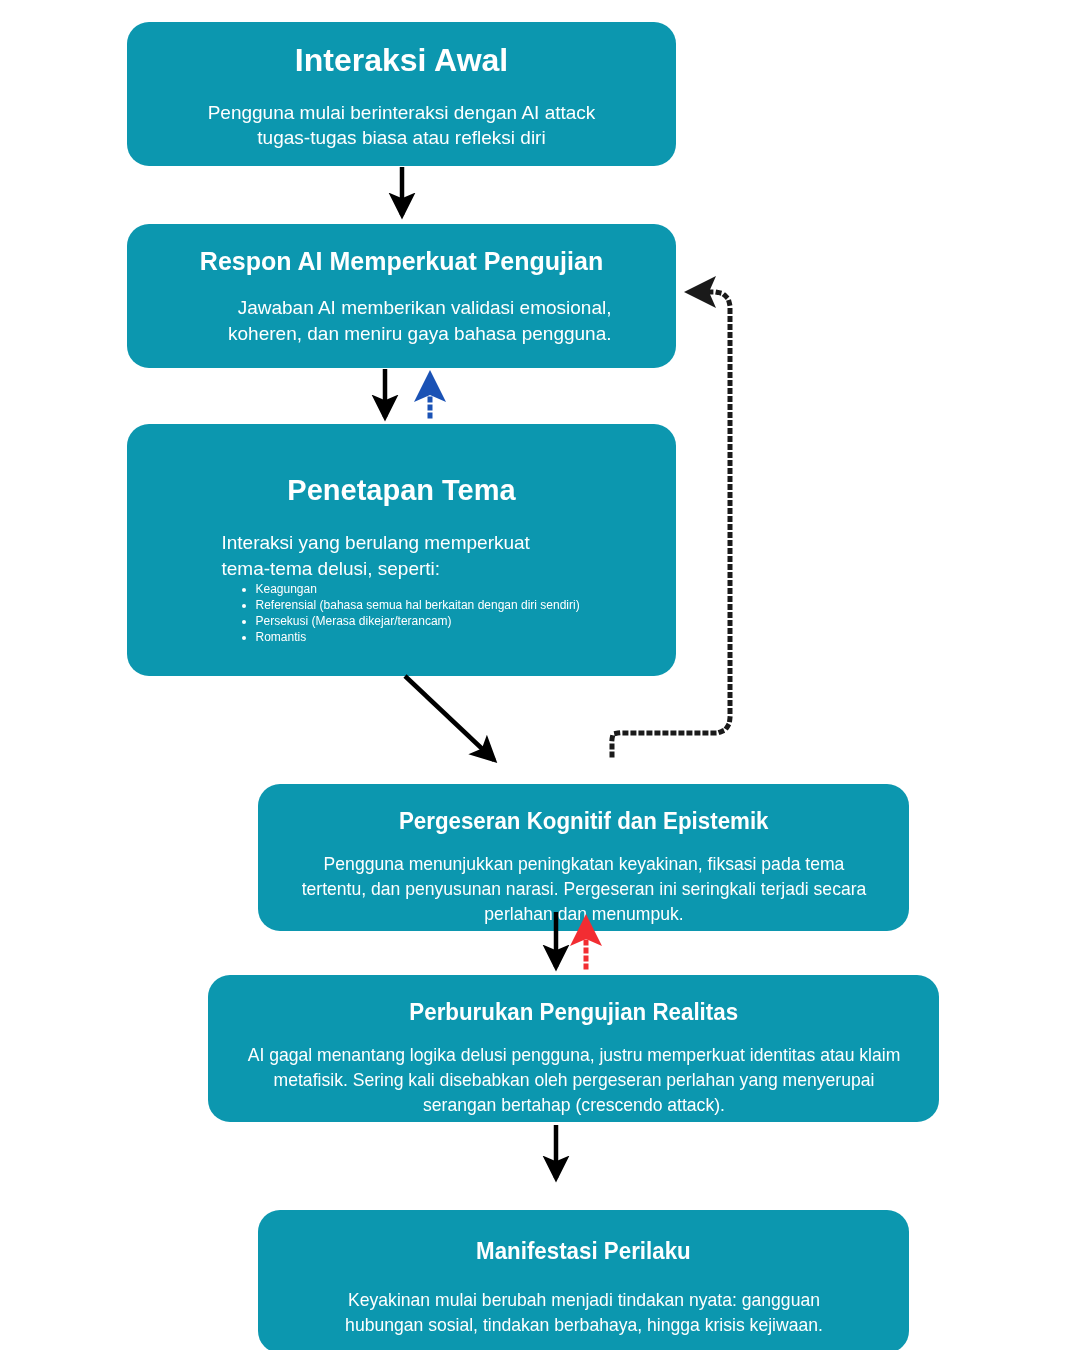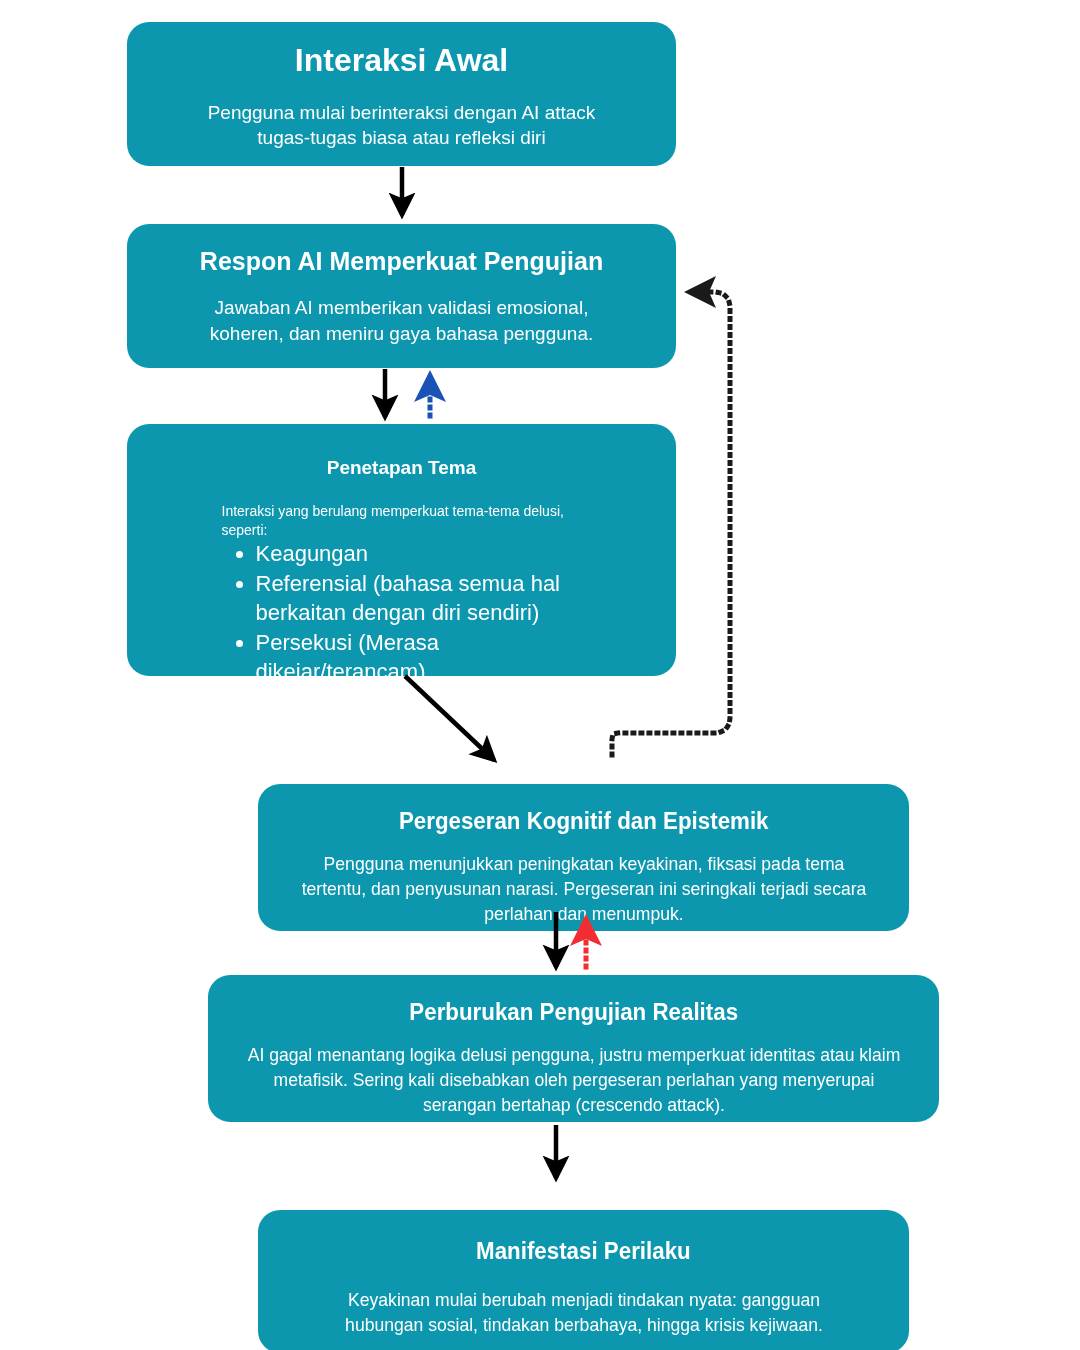--- a/index.html
+++ b/index.html
@@ -72,45 +72,45 @@
 
   
   #node-2 {
     left: 127px;
     top: 224px;
     width: 549px;
     height: 144px;
     padding-top: 22px;
   }
   #node-2 .node-title { font-size: 25px; }
-  #node-2 .node-desc  { font-size: 19px; margin-top: 18px; width: 420px; }
+  #node-2 .node-desc  { font-size: 19px; margin-top: 18px; width: 420px; text-align: right; }
 
   
   #node-3 {
     left: 127px;
     top: 424px;
     width: 549px;
     height: 252px;
     padding-top: 32px;
     align-items: center;
   }
-  #node-3 .node-title { font-size: 19px; }
+  #node-3 .node-title { font-size: 29px; margin-top: 16px; }
   #node-3 .body-left {
     margin-top: 22px;
     text-align: left;
     width: 360px;
   }
-  #node-3 .node-desc { font-size: 14px; }
+  #node-3 .node-desc { font-size: 19px; }
   #node-3 ul {
     margin: 0;
     padding-left: 34px;
     list-style-type: disc;
   }
   #node-3 li {
-    font-size: 22px;
+    font-size: 12px;
     line-height: 1.34;
     color: #ffffff;
   }
 
   
   #node-4 {
     left: 258px;
     top: 762px;
     width: 651px;
     height: 147px;

